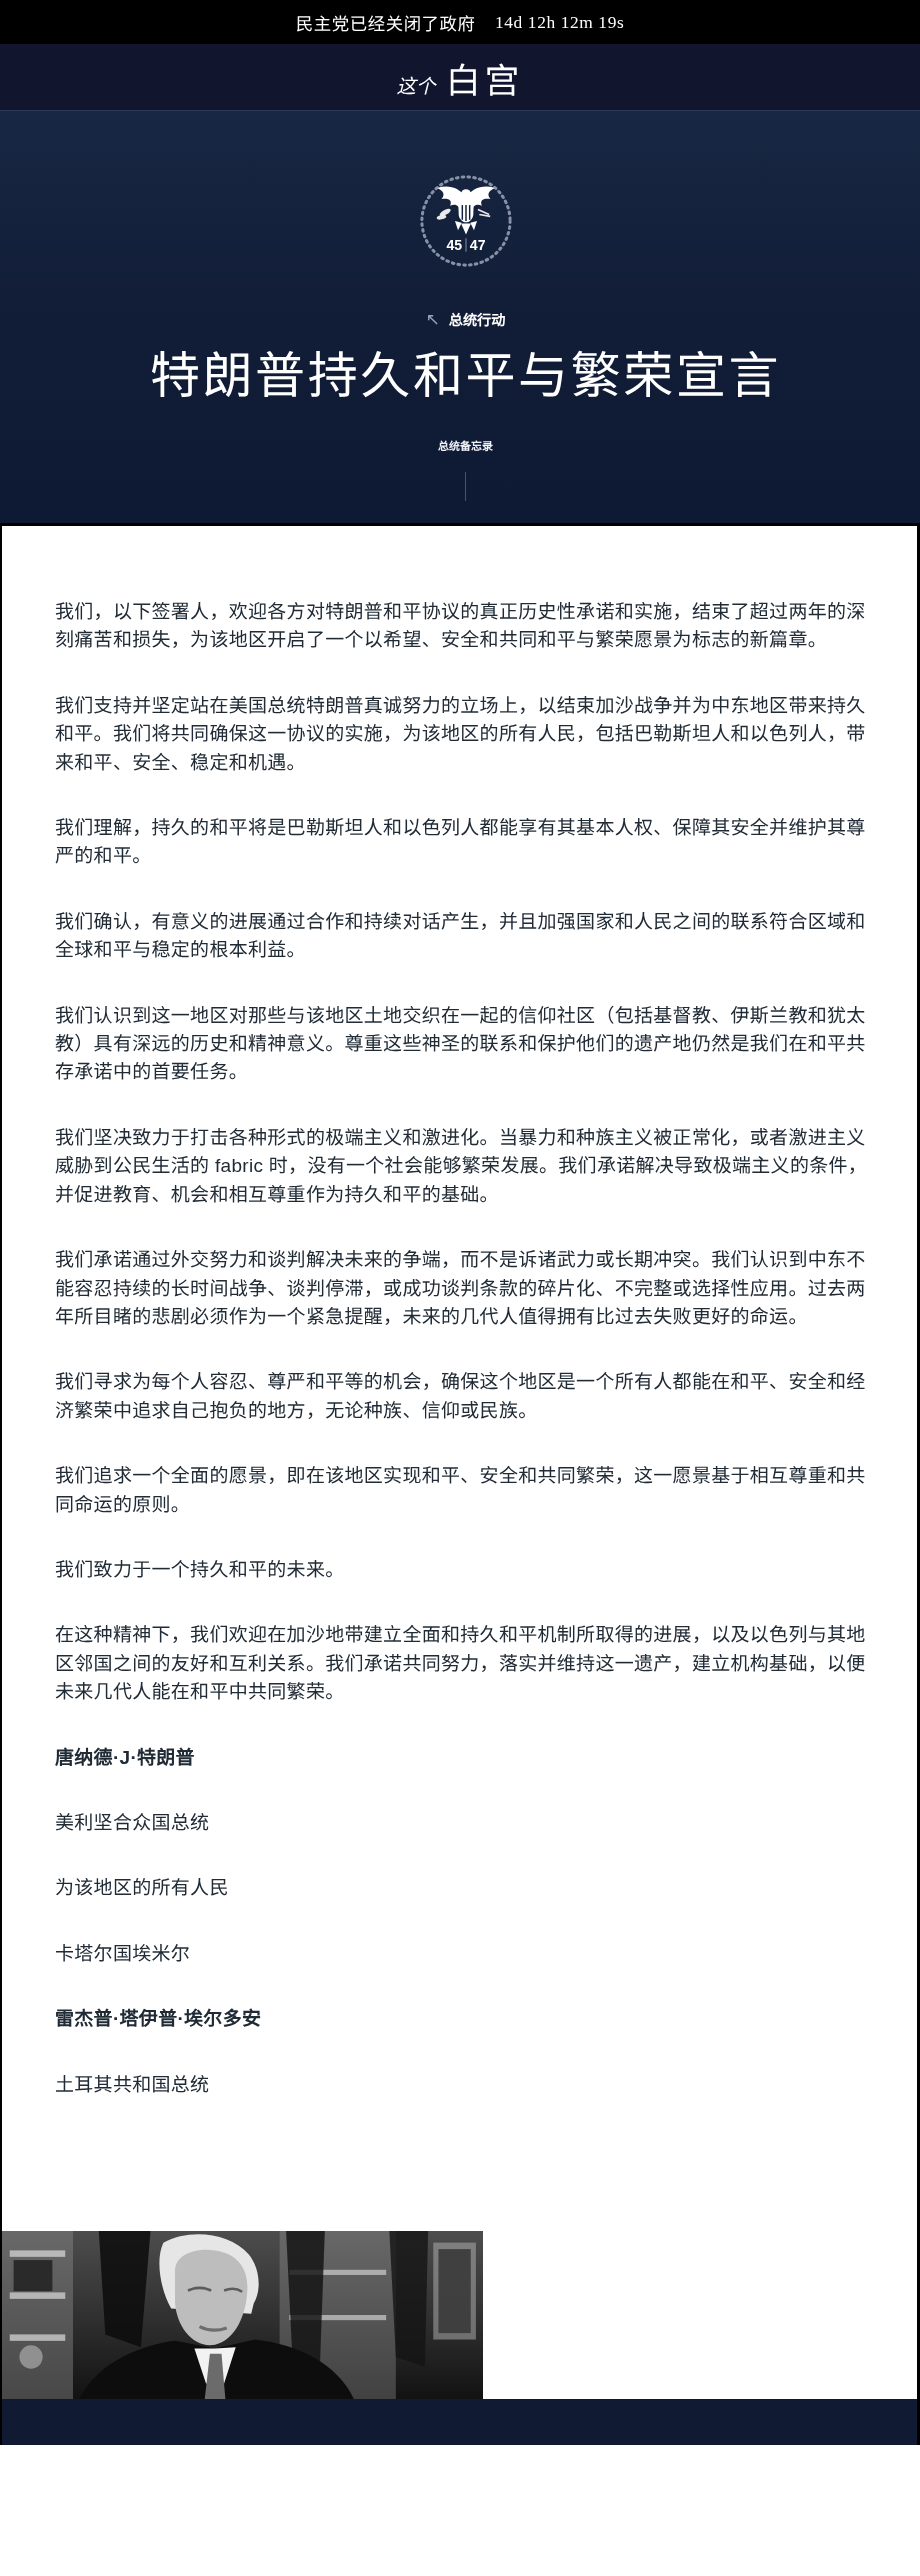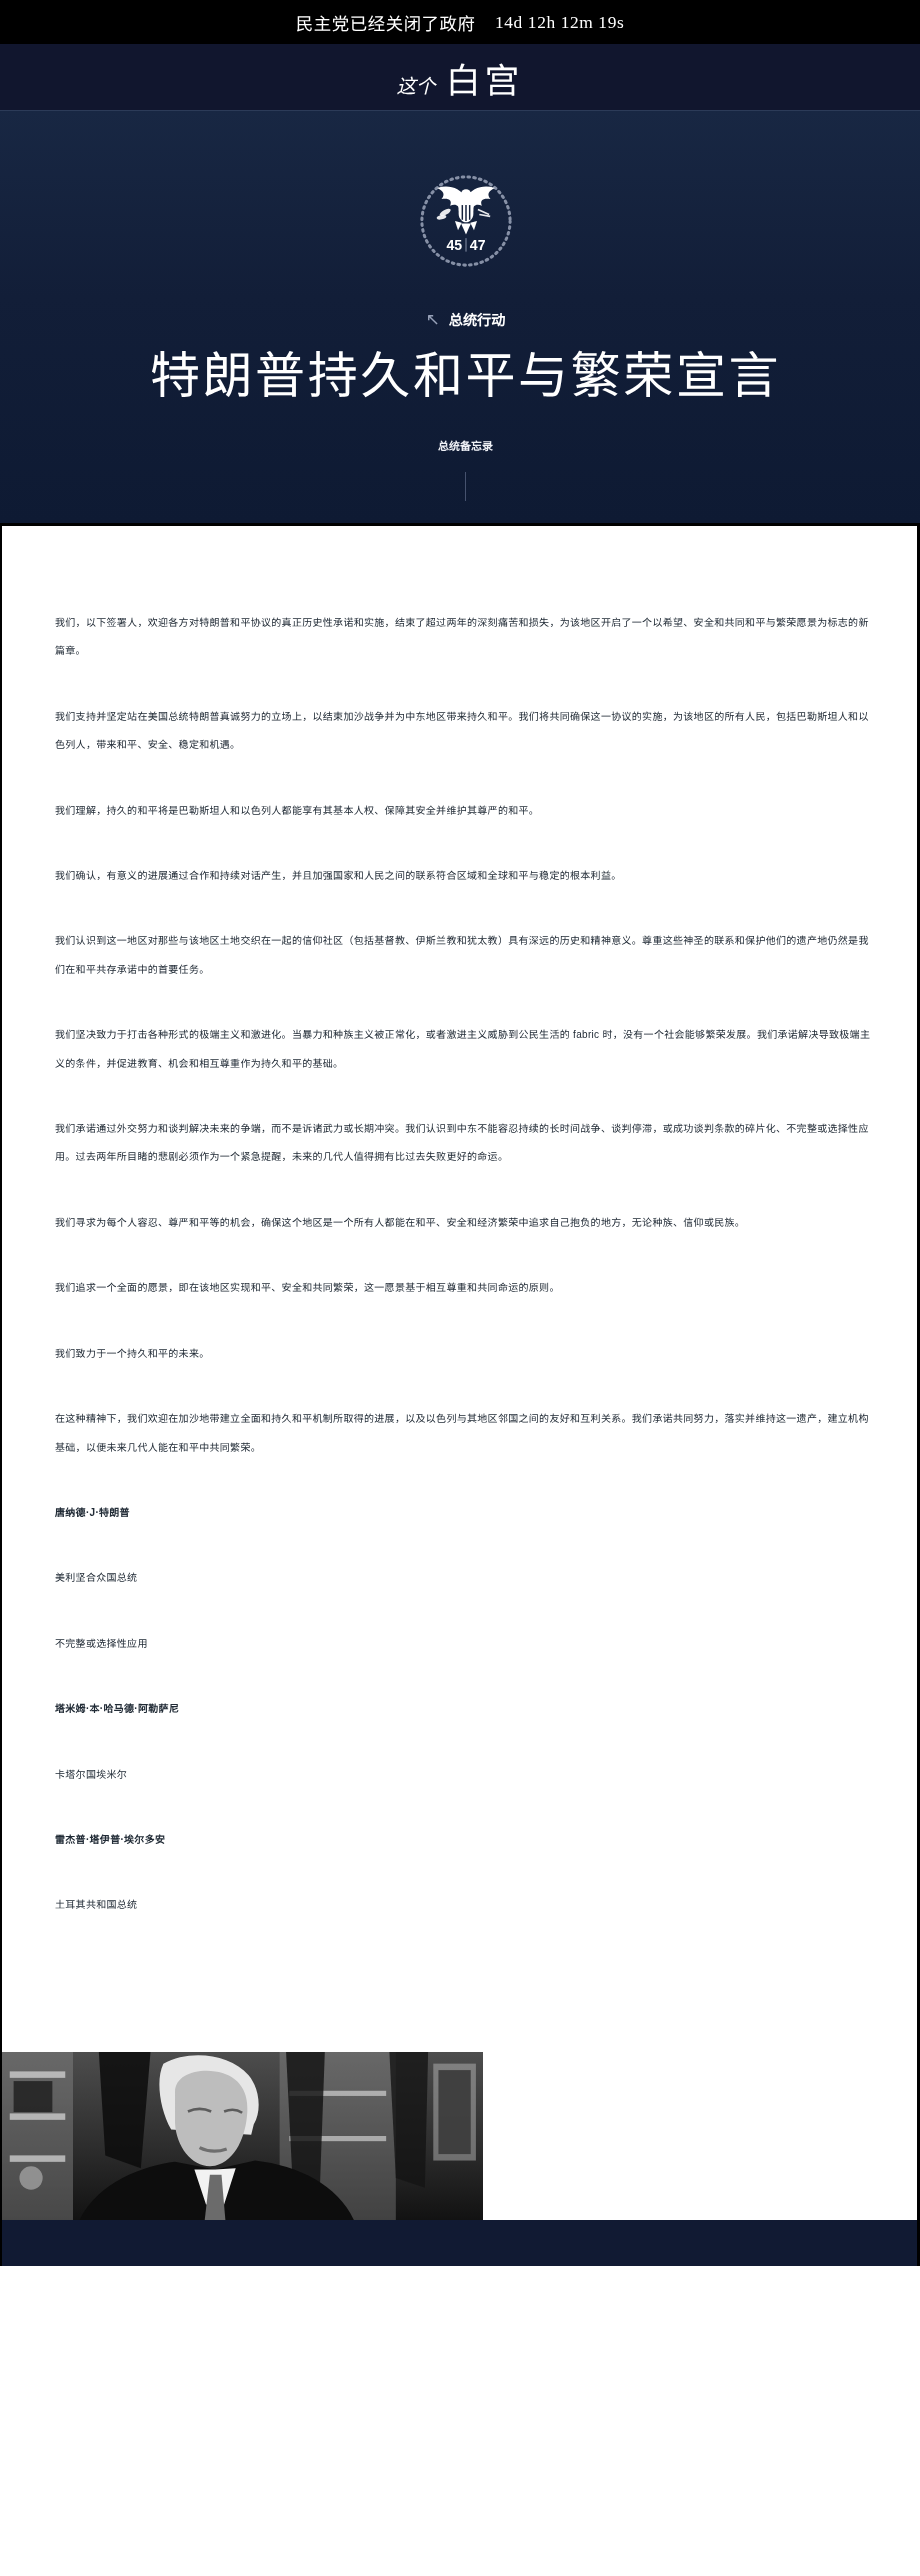--- a/index.html
+++ b/index.html
@@ -105,22 +105,22 @@
     border-left: 2.6px solid #000000;
     border-right: 3.2px solid #000000;
   }
 
   .article-card {
     background: #ffffff;
     border-top: 3.2px solid #000000;
     padding: 72px 39px 132px 53px;
   }
   .article-card p {
-    margin: 11px 0 37px 0;
-    font-size: 10px;
+    margin: 0 0 37px 0;
+    font-size: 19px;
     line-height: 28.4px;
     letter-spacing: 0.3px;
     color: #212b36;
   }
   .article-card p:last-child { margin-bottom: 0; }
   .sig-name { font-weight: 700; }
 
   
   .footer-strip {
     height: 168px;
@@ -242,22 +242,21 @@
     <p>我们认识到这一地区对那些与该地区土地交织在一起的信仰社区（包括基督教、伊斯兰教和犹太教）具有深远的历史和精神意义。尊重这些神圣的联系和保护他们的遗产地仍然是我们在和平共存承诺中的首要任务。</p>
     <p>我们坚决致力于打击各种形式的极端主义和激进化。当暴力和种族主义被正常化，或者激进主义威胁到公民生活的 fabric 时，没有一个社会能够繁荣发展。我们承诺解决导致极端主义的条件，并促进教育、机会和相互尊重作为持久和平的基础。</p>
     <p>我们承诺通过外交努力和谈判解决未来的争端，而不是诉诸武力或长期冲突。我们认识到中东不能容忍持续的长时间战争、谈判停滞，或成功谈判条款的碎片化、不完整或选择性应用。过去两年所目睹的悲剧必须作为一个紧急提醒，未来的几代人值得拥有比过去失败更好的命运。</p>
     <p>我们寻求为每个人容忍、尊严和平等的机会，确保这个地区是一个所有人都能在和平、安全和经济繁荣中追求自己抱负的地方，无论种族、信仰或民族。</p>
     <p>我们追求一个全面的愿景，即在该地区实现和平、安全和共同繁荣，这一愿景基于相互尊重和共同命运的原则。</p>
     <p>我们致力于一个持久和平的未来。</p>
     <p>在这种精神下，我们欢迎在加沙地带建立全面和持久和平机制所取得的进展，以及以色列与其地区邻国之间的友好和互利关系。我们承诺共同努力，落实并维持这一遗产，建立机构基础，以便未来几代人能在和平中共同繁荣。</p>
 
     <p class="sig-name">唐纳德·J·特朗普</p>
     <p class="sig-title">美利坚合众国总统</p>
-    <p class="sig-title">不完整或选择性应用</p>
-    <p class="sig-name">塔米姆·本·哈马德·阿勒萨尼</p>
+    <p class="sig-title">为该地区的所有人民</p>
     <p class="sig-title">卡塔尔国埃米尔</p>
     <p class="sig-name">雷杰普·塔伊普·埃尔多安</p>
     <p class="sig-title">土耳其共和国总统</p>
   </article>
 
   <div class="footer-strip">
     <div class="footer-photo">
       <svg viewBox="0 0 745 260" preserveAspectRatio="none" aria-hidden="true">
         <defs>
           <linearGradient id="phbg" x1="0" y1="0" x2="0" y2="1">

